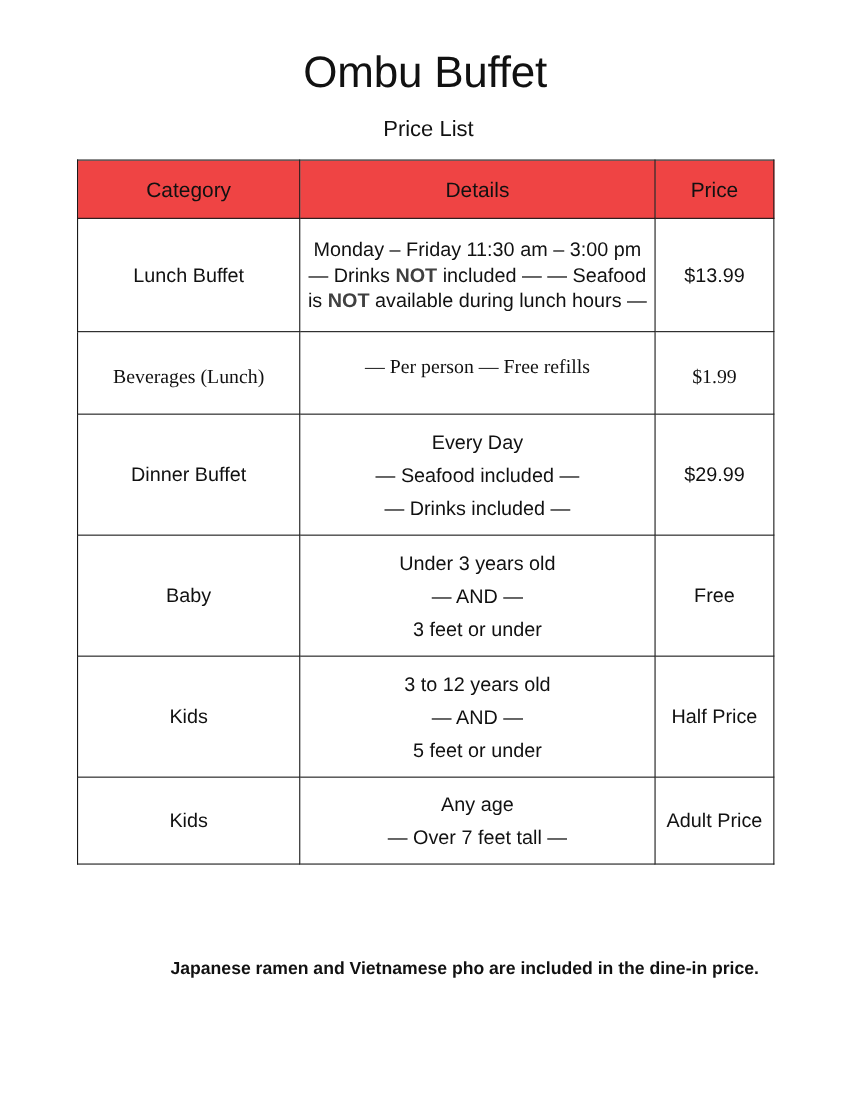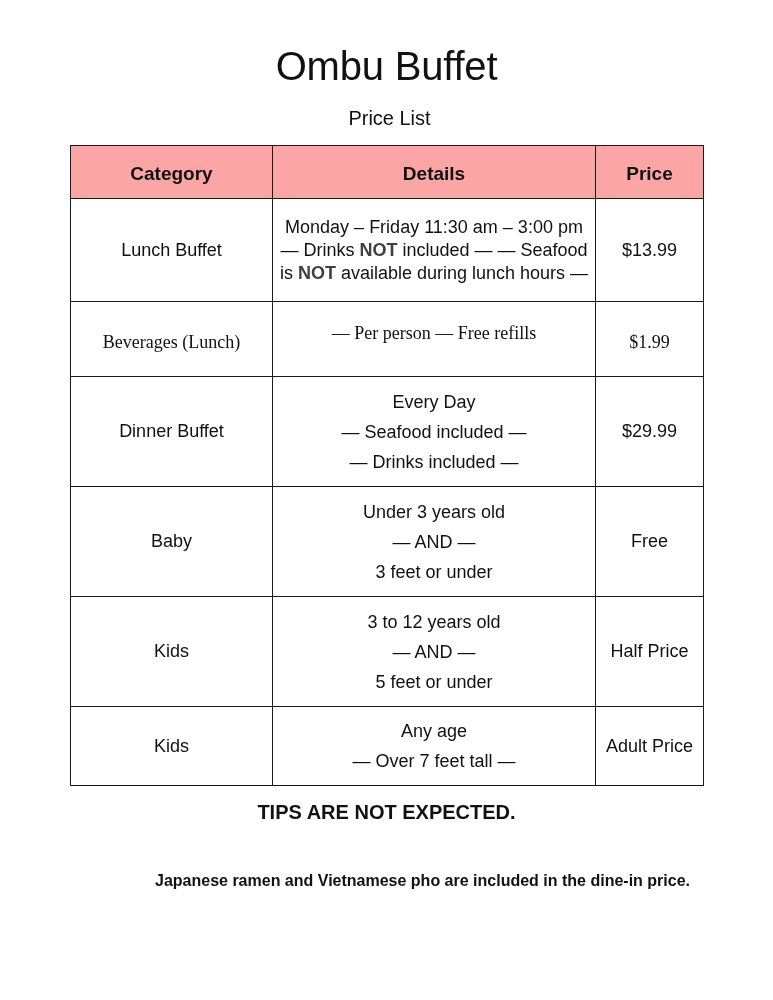--- a/index.html
+++ b/index.html
@@ -47,22 +47,22 @@
     }
     table.price-table th,
     table.price-table td {
       border: 1.5px solid #1a1a1a;
       text-align: center;
       vertical-align: middle;
       padding: 0 6px;
       font-size: 18px;
     }
     table.price-table th {
-      background: #fca5a5;
-      font-weight: bold;
+      background: #ef4444;
+      font-weight: normal;
       font-size: 19px;
       height: 48px;
       padding-top: 4px;
     }
     col.c-cat { width: 202px; }
     col.c-det { width: 323px; }
     col.c-price { width: 108px; }
 
     .details-line {
       display: block;
@@ -187,18 +187,17 @@
       <td class="details">
         <span class="details-line">Any age</span>
         <span class="details-line">— Over 7 feet tall —</span>
       </td>
       <td class="price">Adult Price</td>
     </tr>
   </tbody>
 </table>
 
 <div class="notice">
-  <span class="line">TIPS ARE NOT EXPECTED.</span>
 </div>
 
 <div class="note">
   <span class="line">Japanese ramen and Vietnamese pho are included in the dine-in price.</span>
 </div>
 
 </body></html>

